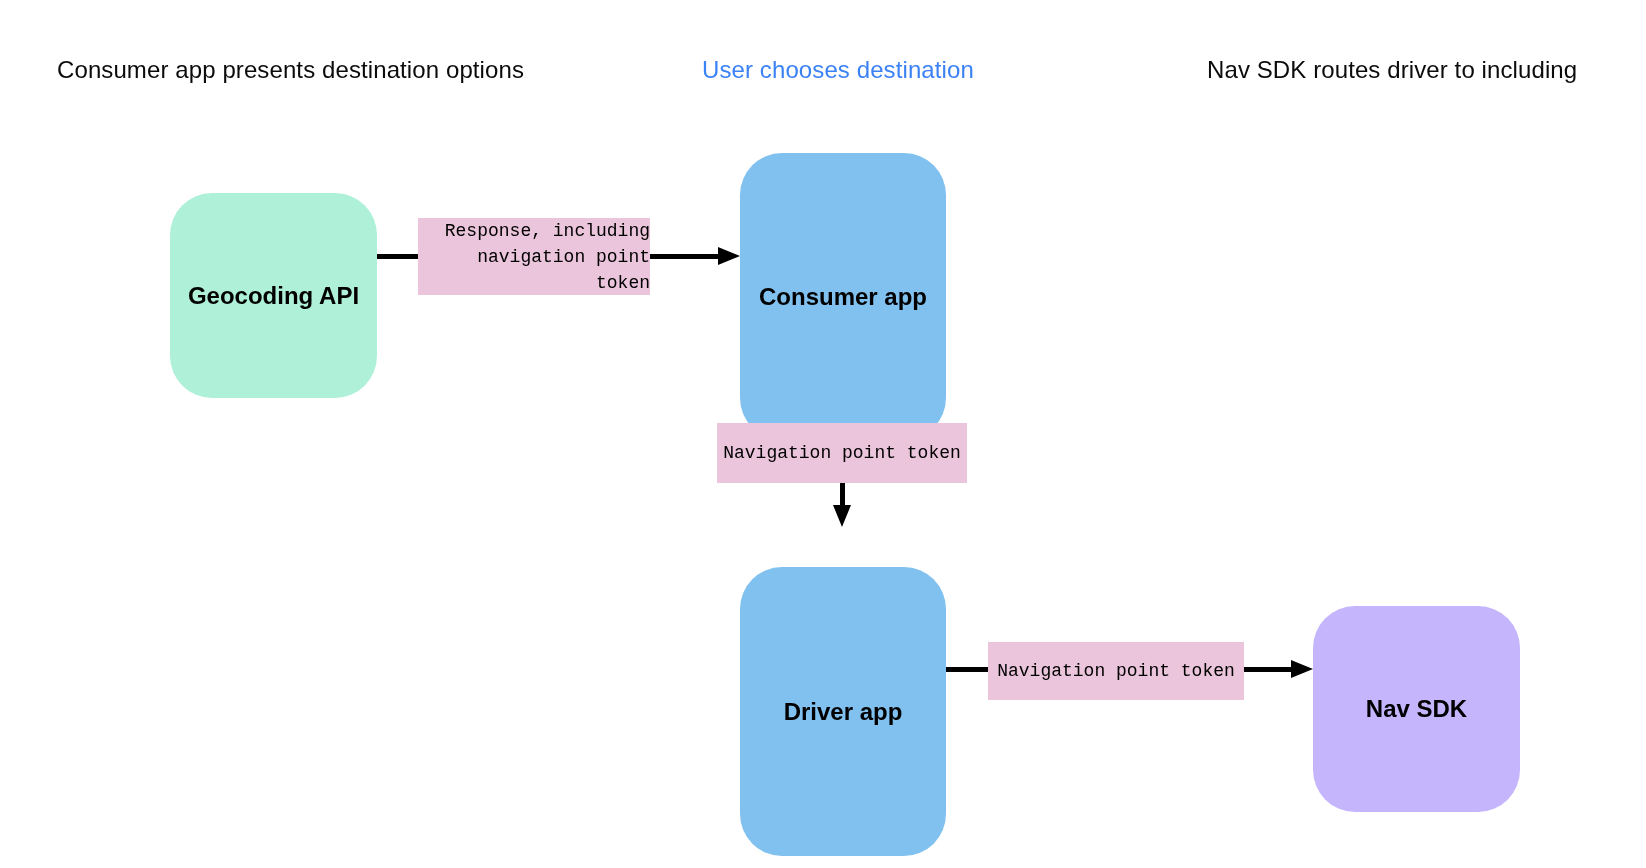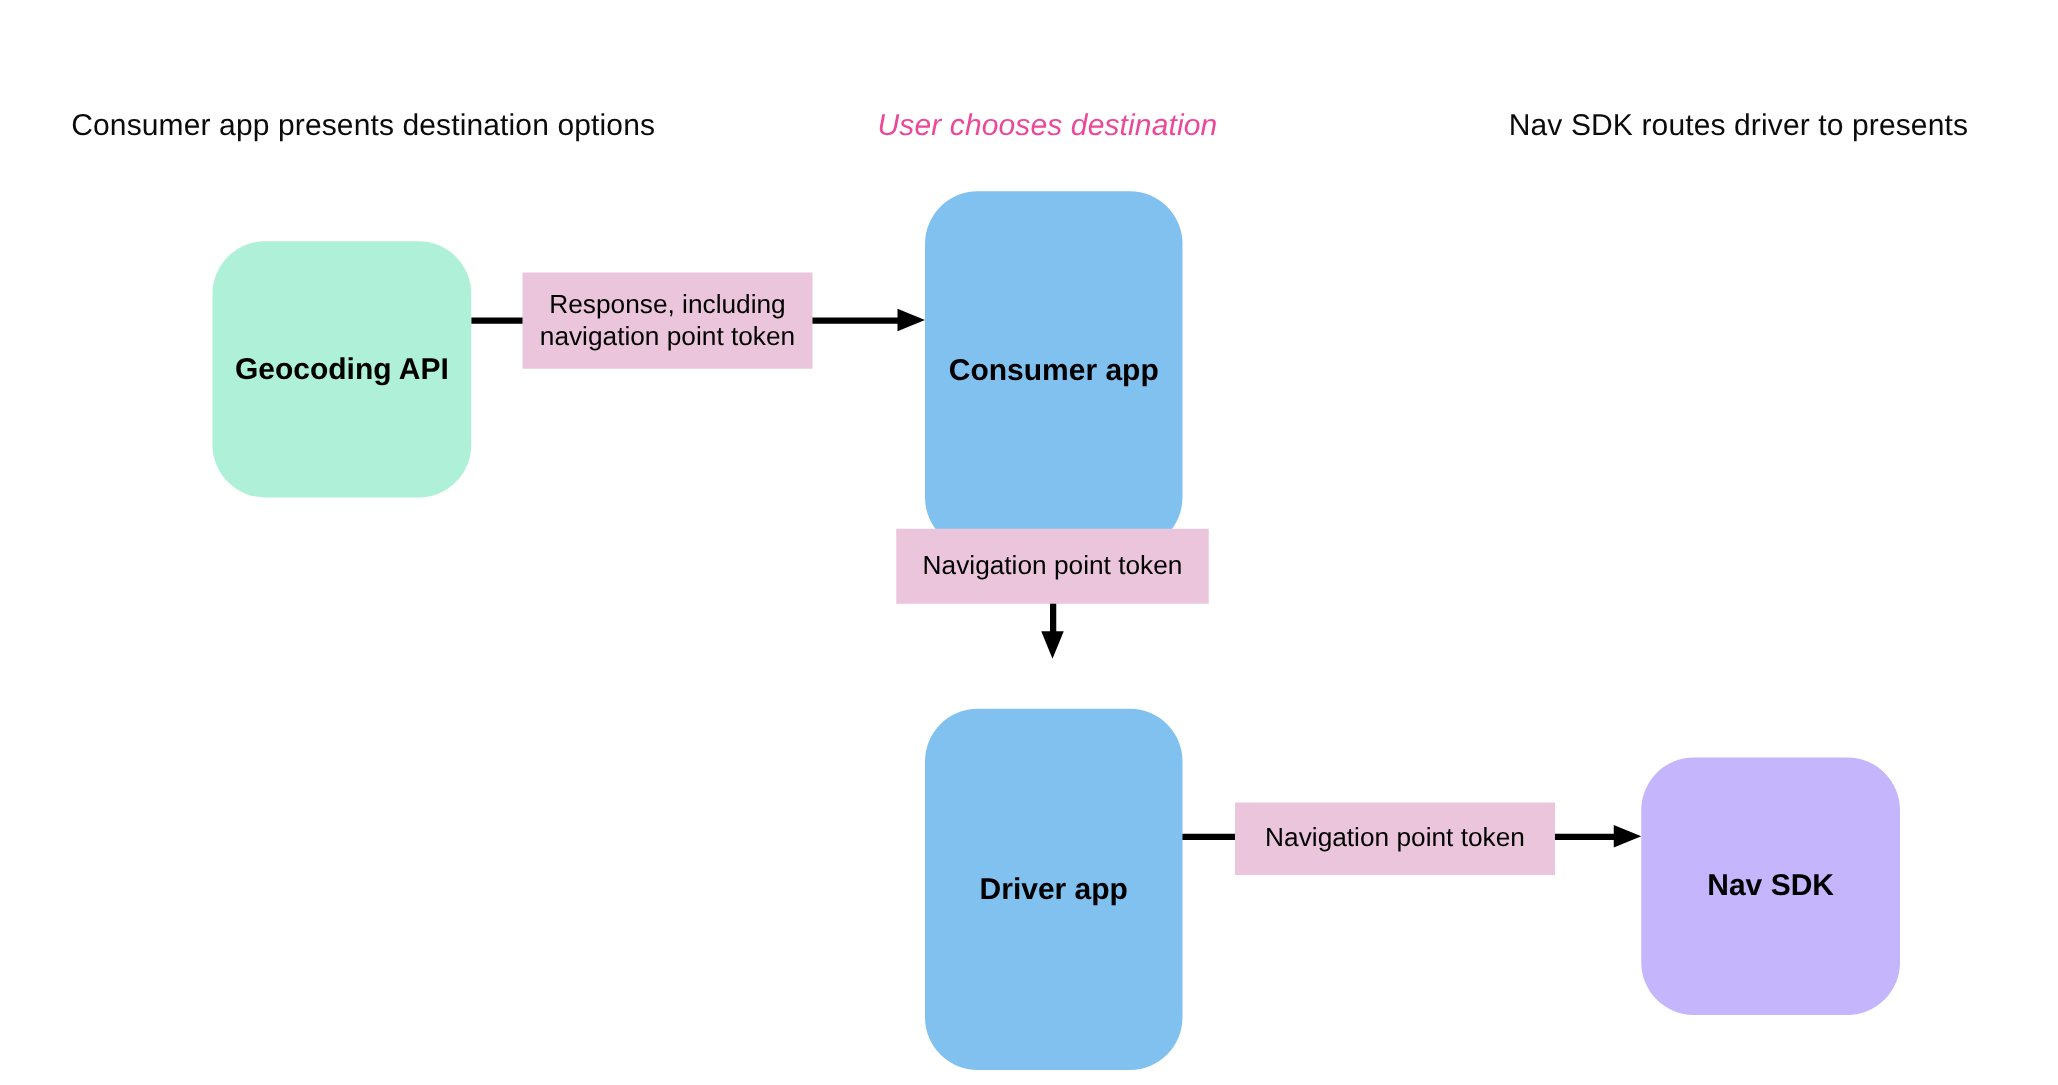--- a/index.html
+++ b/index.html
@@ -13,21 +13,20 @@
     width: 1646px;
     height: 868px;
     overflow: hidden;
   }
   .col-header {
     position: absolute;
     font-size: 24px;
     font-weight: 400;
     white-space: nowrap;
     letter-spacing: 0.1px;
-    margin-top: 31px;
   }
   .node {
     position: absolute;
     display: flex;
     align-items: center;
     justify-content: center;
     border-radius: 42px;
     font-size: 24px;
     font-weight: 700;
     z-index: 2;
@@ -52,25 +51,26 @@
   .arrow-head.down {
     border-left: 9px solid transparent;
     border-right: 9px solid transparent;
     border-top: 22px solid #000;
   }
   .edge-label {
     position: absolute;
     display: flex;
     align-items: center;
     justify-content: center;
-    text-align: center;
-    font-size: 21px;
+    text-align: right;
+    font-size: 18px;
     line-height: 26px;
     font-weight: 400;
     z-index: 3;
+    font-family: Liberation Mono, monospace;
   }
   
   #header-1 { left: 57px;   top: 56px; }
   #header-2 { left: 702px;  top: 56px; }
   #header-3 { left: 1207px; top: 56px; }
 
   #node-geocoding { left: 170px;  top: 153px; width: 207px; height: 205px; }
   #node-consumer  { left: 740px;  top: 113px; width: 206px; height: 287px; }
   #node-driver    { left: 740px;  top: 527px; width: 206px; height: 289px; }
   #node-navsdk    { left: 1313px; top: 566px; width: 207px; height: 206px; }
@@ -87,23 +87,23 @@
   #head-c { left: 1291px; top: 660px; }
   #label-c { left: 988px; top: 642px; width: 256px; height: 58px; }
 </style>
 </head>
 <body>
 
 <div class="canvas" style="background-color: rgb(255, 255, 255);">
 
   <div class="col-header" id="header-1" style="color: rgb(11, 11, 11);">Consumer app presents destination options</div>
 
-  <div class="col-header" id="header-2" style="color: #ec4899; font-style: italic;">User chooses destination</div>
+  <div class="col-header" id="header-2" style="color: #3b82f6;">User chooses destination</div>
 
-  <div class="col-header" id="header-3" style="color: rgb(11, 11, 11);">Nav SDK routes driver to presents</div>
+  <div class="col-header" id="header-3" style="color: rgb(11, 11, 11);">Nav SDK routes driver to including</div>
 
   <div class="edge-line" id="line-a" style="background-color: rgb(0, 0, 0);"></div>
   <div class="arrow-head right" id="head-a" style="border-left-color: rgb(0, 0, 0);"></div>
   <div class="edge-label" id="label-a" style="background-color: rgb(235, 197, 219);">Response, including navigation point token</div>
 
   <div class="edge-line" id="line-b" style="background-color: rgb(0, 0, 0);"></div>
   <div class="arrow-head down" id="head-b" style="border-top-color: rgb(0, 0, 0);"></div>
   <div class="edge-label" id="label-b" style="background-color: rgb(235, 197, 219);">Navigation point token</div>
 
   <div class="edge-line" id="line-c" style="background-color: rgb(0, 0, 0);"></div>

